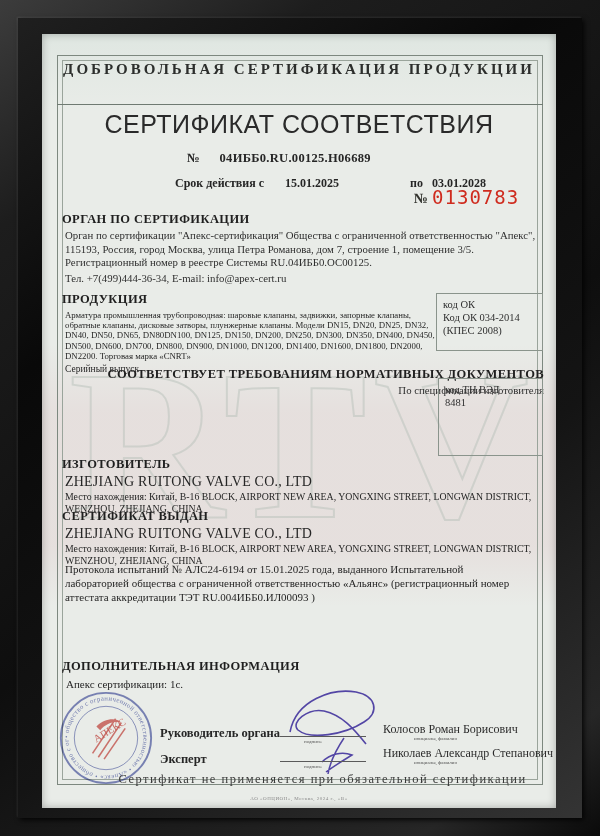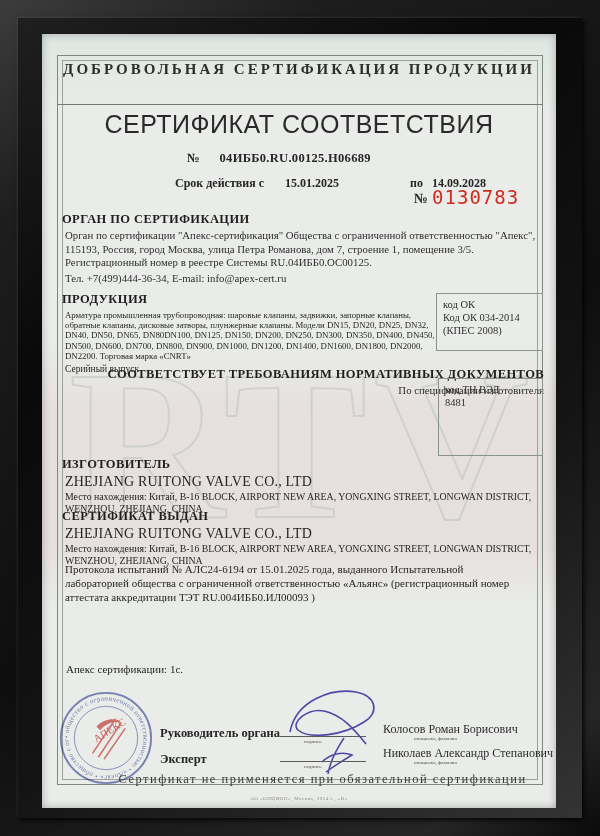--- a/index.html
+++ b/index.html
@@ -106,21 +106,21 @@
   <div class="cert-title">СЕРТИФИКАТ СООТВЕТСТВИЯ</div>
 
   <div class="reg-row">
     <span>№</span><span class="num">04ИББ0.RU.00125.H06689</span>
   </div>
 
   <div class="validity-row">
     <span class="v-label">Срок действия с</span>
     <span class="v-from">15.01.2025</span>
     <span class="v-po">по</span>
-    <span class="v-to">14.09.2028</span>
+    <span class="v-to">03.01.2028</span>
   </div>
 
   <div class="blank-no">
     <span class="sign">№</span>
     <span class="digits">0130783</span>
   </div>
 
   <div class="sec sec-org">
     <div class="sec-h">ОРГАН ПО СЕРТИФИКАЦИИ</div>
     <div class="body-t" style="width:478px;">Орган по сертификации "Апекс-сертификация" Общества с ограниченной ответственностью "Апекс", 115193, Россия, город Москва, улица Петра Романова, дом 7, строение 1, помещение 3/5. Регистрационный номер в реестре Системы RU.04ИББ0.ОС00125.</div>
@@ -157,20 +157,21 @@
     <div class="sec-h">СЕРТИФИКАТ ВЫДАН</div>
     <div class="company-t">ZHEJIANG RUITONG VALVE CO., LTD</div>
     <div class="address-t">Место нахождения: Китай, B-16 BLOCK, AIRPORT NEW AREA, YONGXING STREET, LONGWAN DISTRICT, WENZHOU, ZHEJIANG, CHINA</div>
   </div>
 
   <div class="sec sec-basis">
     <div class="basis-t">Протокола испытаний № АЛС24-6194 от 15.01.2025 года, выданного Испытательной лабораторией общества с ограниченной ответственностью «Альянс» (регистрационный номер аттестата аккредитации ТЭТ RU.004ИББ0.ИЛ00093 )</div>
   </div>
 
   <div class="sec sec-add">
+    <div class="sec-h">ДОПОЛНИТЕЛЬНАЯ ИНФОРМАЦИЯ</div>
     <div class="add-t">Апекс сертификации: 1с.</div>
   </div>
 
   <svg class="stamp" width="96" height="96" viewBox="0 0 100 100">
     <defs>
       <path id="ringpath" d="M50,50 m-39,0 a39,39 0 1,1 78,0 a39,39 0 1,1 -78,0"></path>
     </defs>
     <circle cx="50" cy="50" r="47" fill="none" stroke="#4653a6" stroke-width="2" opacity=".8"></circle>
     <circle cx="50" cy="50" r="33" fill="none" stroke="#4653a6" stroke-width="1" opacity=".7"></circle>
     <text font-size="7" fill="#4653a6" letter-spacing=".4" opacity=".85">

